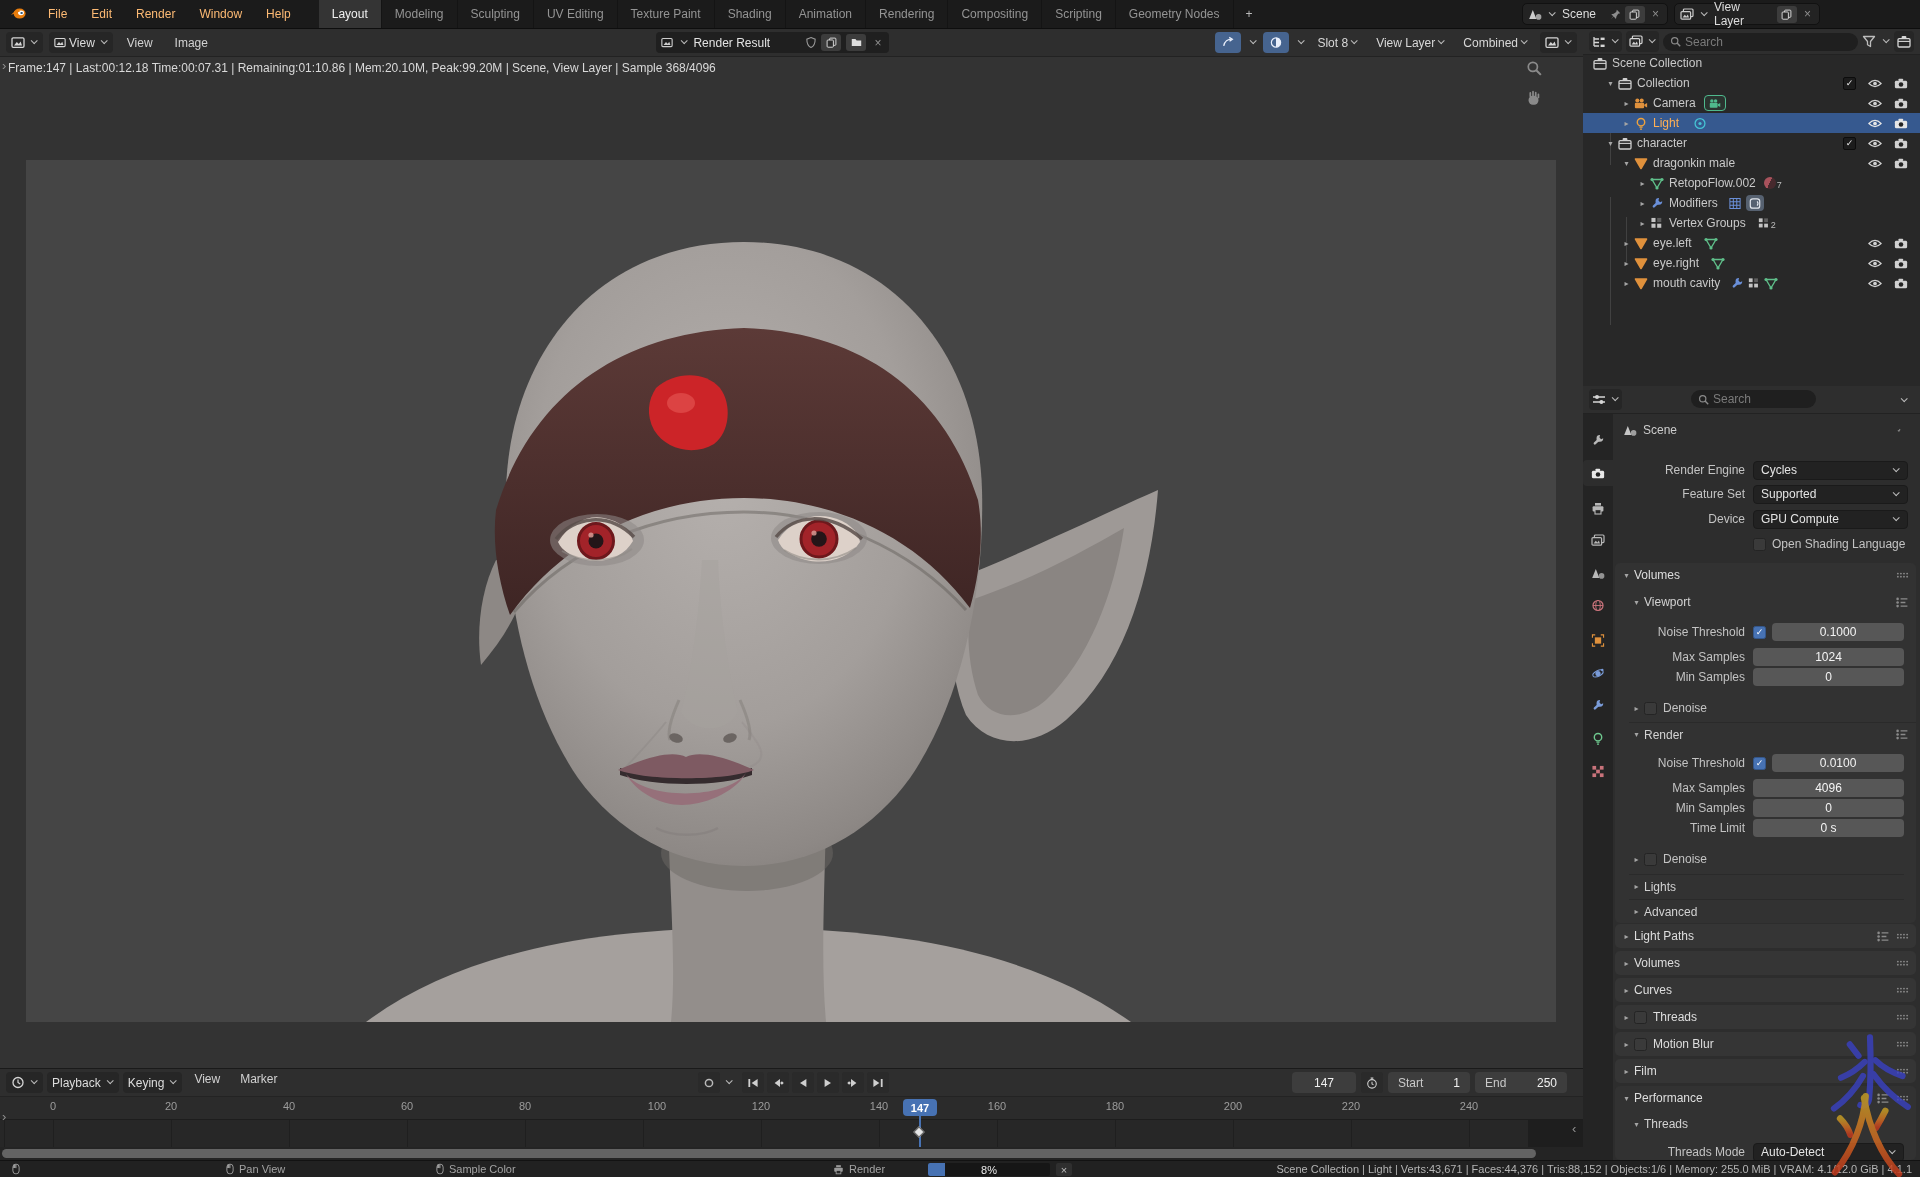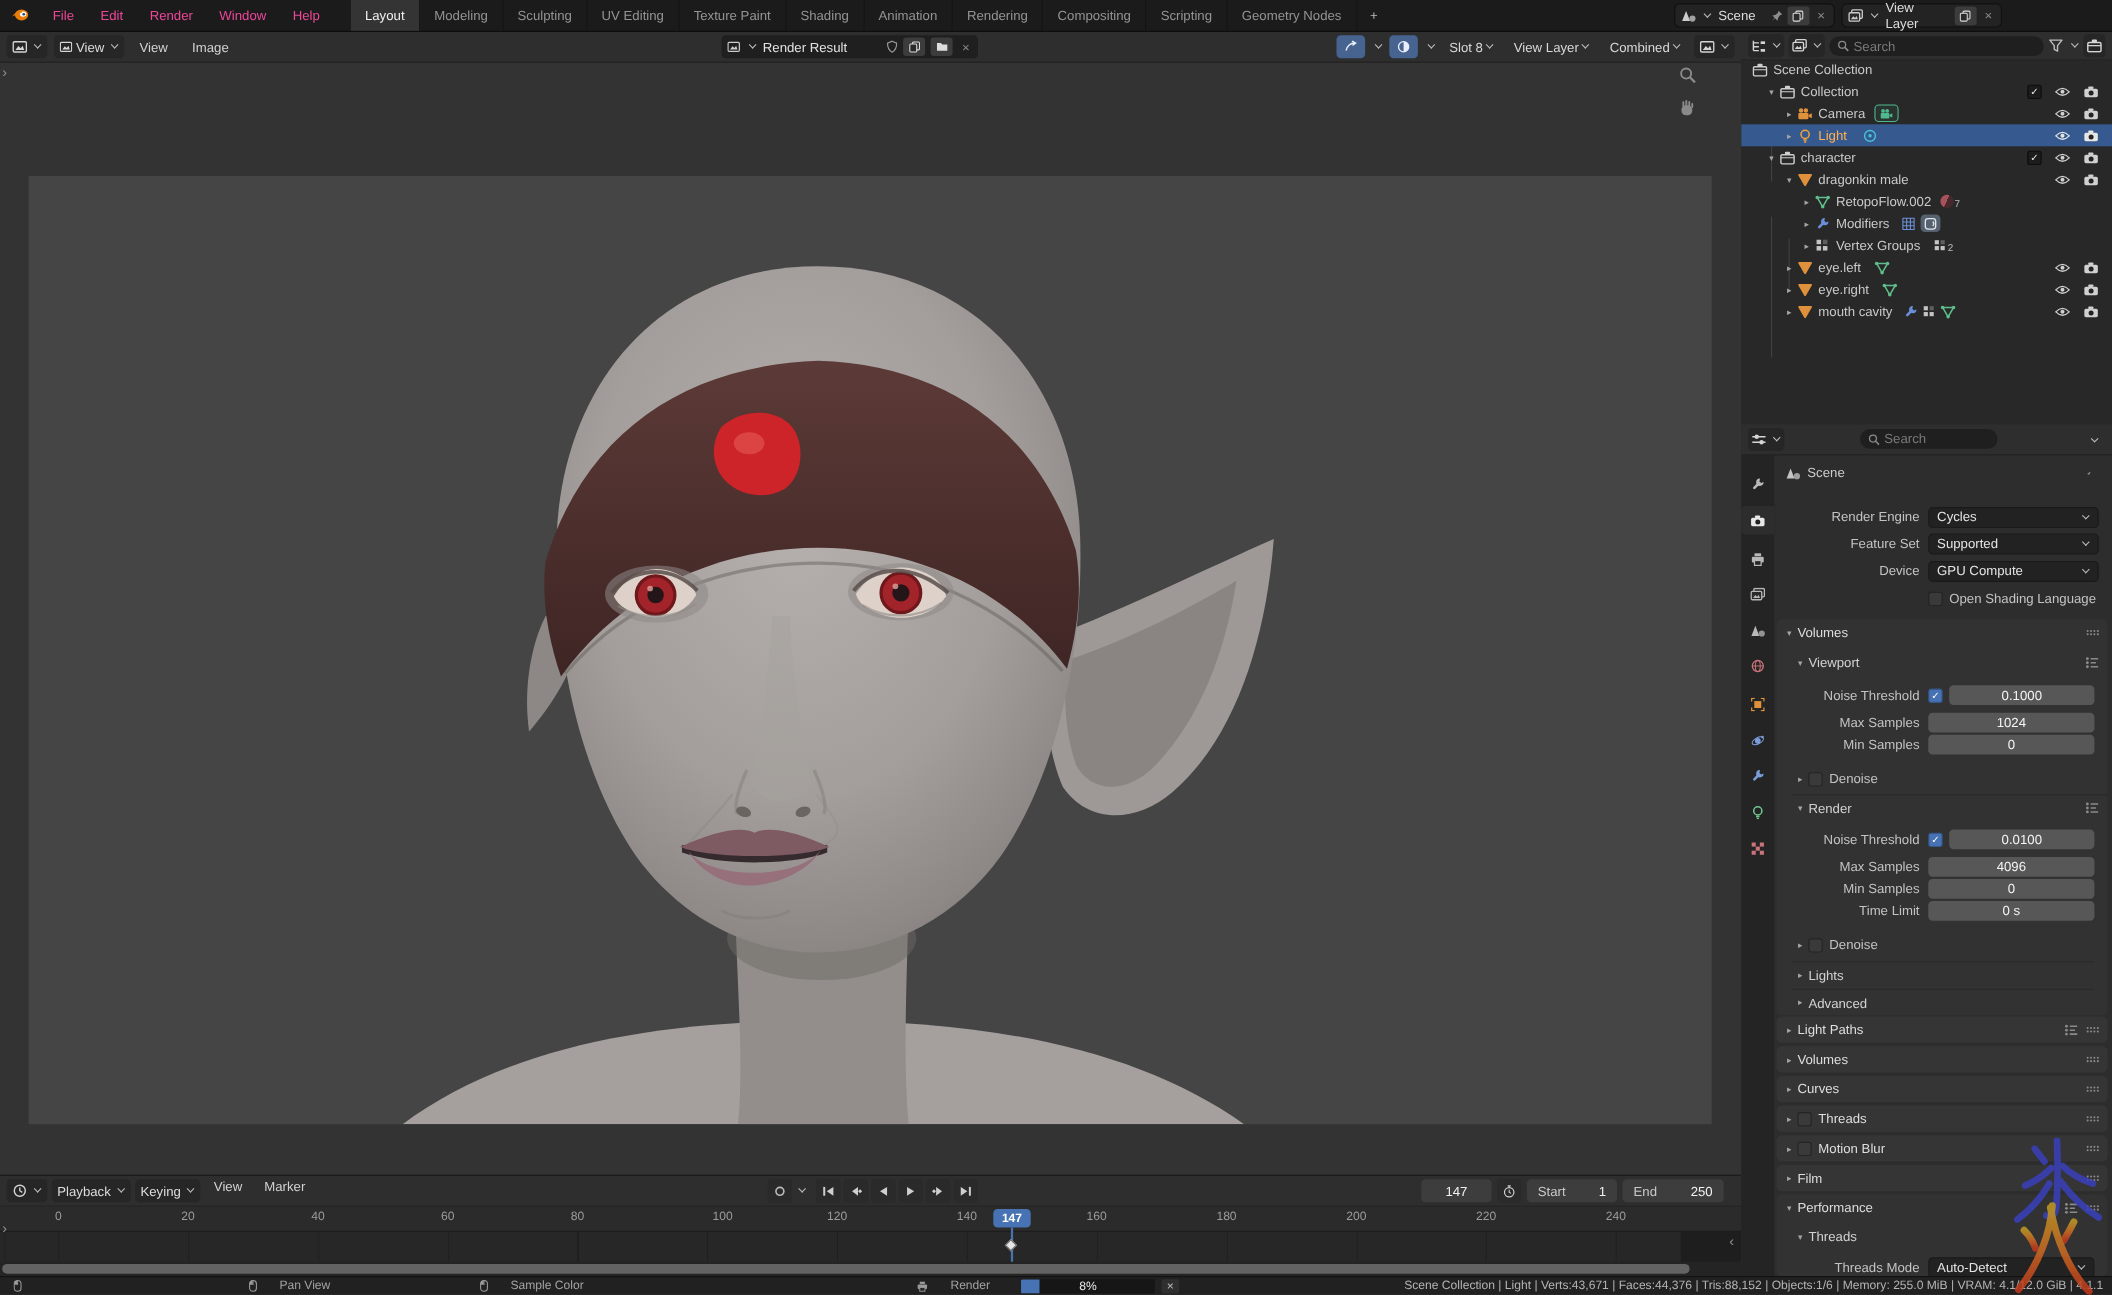--- a/index.html
+++ b/index.html
@@ -4,21 +4,21 @@
 <style>
   *{box-sizing:border-box;margin:0;padding:0}
   html,body{width:1920px;height:1177px;overflow:hidden}
   body{position:relative;background:#2a2a2a;font-family:"Liberation Sans",sans-serif;font-size:12px;color:#ccc}
   .abs{position:absolute}
   svg.ic{width:14px;height:13px;flex:none;display:block}
   .cv{display:inline-block;width:5px;height:5px;border:solid #bbb;border-width:0 1.4px 1.4px 0;transform:rotate(45deg) translateY(-1px);margin:0 2px 2px 3px;flex:none}
   .exp{width:15px;text-align:center;font-size:8px;color:#a5a5a5;flex:none}
   
   #topbar{left:0;top:0;width:1920px;height:29px;background:#1b1b1b;border-bottom:1px solid #0e0e0e;display:flex;align-items:center;z-index:5}
-  .menu{padding:0 12px;color:#ec4899;height:100%;display:flex;align-items:center;cursor:default}
+  .menu{padding:0 12px;color:#fdba74;height:100%;display:flex;align-items:center;cursor:default}
   .tabs{display:flex;height:100%;margin-left:16px}
   .tab{padding:0 13px;height:100%;display:flex;align-items:center;color:#949494;border-right:1px solid #141414}
   .tab.act{background:#343434;color:#f0f0f0}
   .tab-add{padding:0 12px;color:#bbb;display:flex;align-items:center}
   .selwidget{background:#232323;border:1px solid #111;border-radius:5px;height:22px;display:flex;align-items:center;padding:0 5px;gap:4px;color:#ddd}
   .wbtn{background:#3c3c3c;border-radius:3px;height:17px;width:20px;display:flex;align-items:center;justify-content:center}
   .xg{color:#8e8e8e;font-size:12px;padding:0 3px}
   
   #imgheader{left:0;top:29px;width:1583px;height:28px;background:#2e2e2e;border-bottom:1px solid #222;display:flex;align-items:center;gap:6px;padding:0 6px;z-index:4}
   .hbtn{background:#262626;border-radius:4px;height:21px;display:flex;align-items:center;padding:0 5px;gap:3px;color:#ddd}
@@ -46,21 +46,21 @@
   .tick{position:absolute;top:3px;transform:translateX(-50%);font-size:11px;color:#9c9c9c}
   #track{left:0;top:50px;width:1583px;height:28px;background-color:#272727;background-image:repeating-linear-gradient(90deg,#1f1f1f 0 1px,transparent 1px 118px);background-position:53px 0;border-top:1px solid #1d1d1d}
   #oor{position:absolute;left:1528px;top:0;right:0;bottom:0;background:rgba(15,15,15,.35)}
   #phbadge{left:903px;top:30px;width:34px;height:17px;background:#4772b3;border-radius:4px;color:#fff;font-weight:bold;font-size:11px;display:flex;align-items:center;justify-content:center;z-index:3}
   #phline{left:919px;top:47px;width:2px;height:31px;background:#4772b3;z-index:2}
   #kfdiamond{left:915px;top:59px;width:8px;height:8px;background:#e6e6e6;border:1px solid #666;transform:rotate(45deg);z-index:2}
   #tlscroll{left:0;top:78px;width:1583px;height:14px;background:#242424}
   #tlbar{position:absolute;left:2px;top:2px;width:1534px;height:9px;background:#636363;border-radius:5px}
   
   #statusbar{left:0;top:1160px;width:1920px;height:17px;background:#212121;border-top:1px solid #121212;color:#a3a3a3;font-size:11px;z-index:5}
-  .sbi{position:absolute;top:2px;display:flex;align-items:flex-end;gap:20px}
+  .sbi{position:absolute;top:2px;display:flex;align-items:flex-end;gap:5px}
   .sb-mouse{width:8px;height:12px}
   #sbprog{position:absolute;left:928px;top:2px;width:122px;height:13px;background:#161616;border-radius:2px;overflow:hidden;display:flex;align-items:center;justify-content:center;color:#e8e8e8}
   #sbprogfill{position:absolute;left:0;top:0;bottom:0;width:14%;background:#4772b3}
   #sbx{position:absolute;left:1056px;top:2px;width:16px;height:13px;background:#2f2f2f;border-radius:2px;display:flex;align-items:center;justify-content:center;color:#bbb}
   #sbstats{position:absolute;right:8px;top:2px;color:#b4b4b4}
   
   #outliner{left:1583px;top:29px;width:337px;height:357px;background:#282828;z-index:4}
   #outhead{left:0;top:0;width:337px;height:26px;background:#2e2e2e;border-bottom:1px solid #222;display:flex;align-items:center;gap:4px;padding:0 6px}
   .search{background:#1f1f1f;border-radius:10px;height:18px;display:flex;align-items:center;gap:4px;padding:0 7px;flex:1}
   .search input{background:transparent;border:0;outline:0;color:#ddd;font-family:"Liberation Sans",sans-serif;font-size:12px;width:100%}
@@ -399,20 +399,21 @@
     </span>
   <span class="hbtn">
       <svg class="ic" style="color:#d5d5d5">
         <use href="#sy-imged"></use>
       </svg>
       <span class="cv"></span>
     </span>
 </div>
 
 <div id="viewport" class="abs">
+  <div id="stats" class="abs">Frame:147 | Last:00:12.18 Time:00:07.31 | Remaining:01:10.86 | Mem:20.10M, Peak:99.20M | Scene, View Layer | Sample 368/4096</div>
   <span class="abs edgechev" style="left:2px;top:1px">›</span>
   <div id="rimg" class="abs">
     <svg width="1530" height="862" viewBox="0 0 1530 862">
       <defs>
         <radialGradient id="g-skin" cx="46%" cy="38%" r="72%">
           <stop offset="0%" stop-color="#b5b0ad"></stop>
             <stop offset="55%" stop-color="#a39e9b"></stop>
             <stop offset="85%" stop-color="#8d8885"></stop>
             <stop offset="100%" stop-color="#7c7774"></stop>
         </radialGradient>

